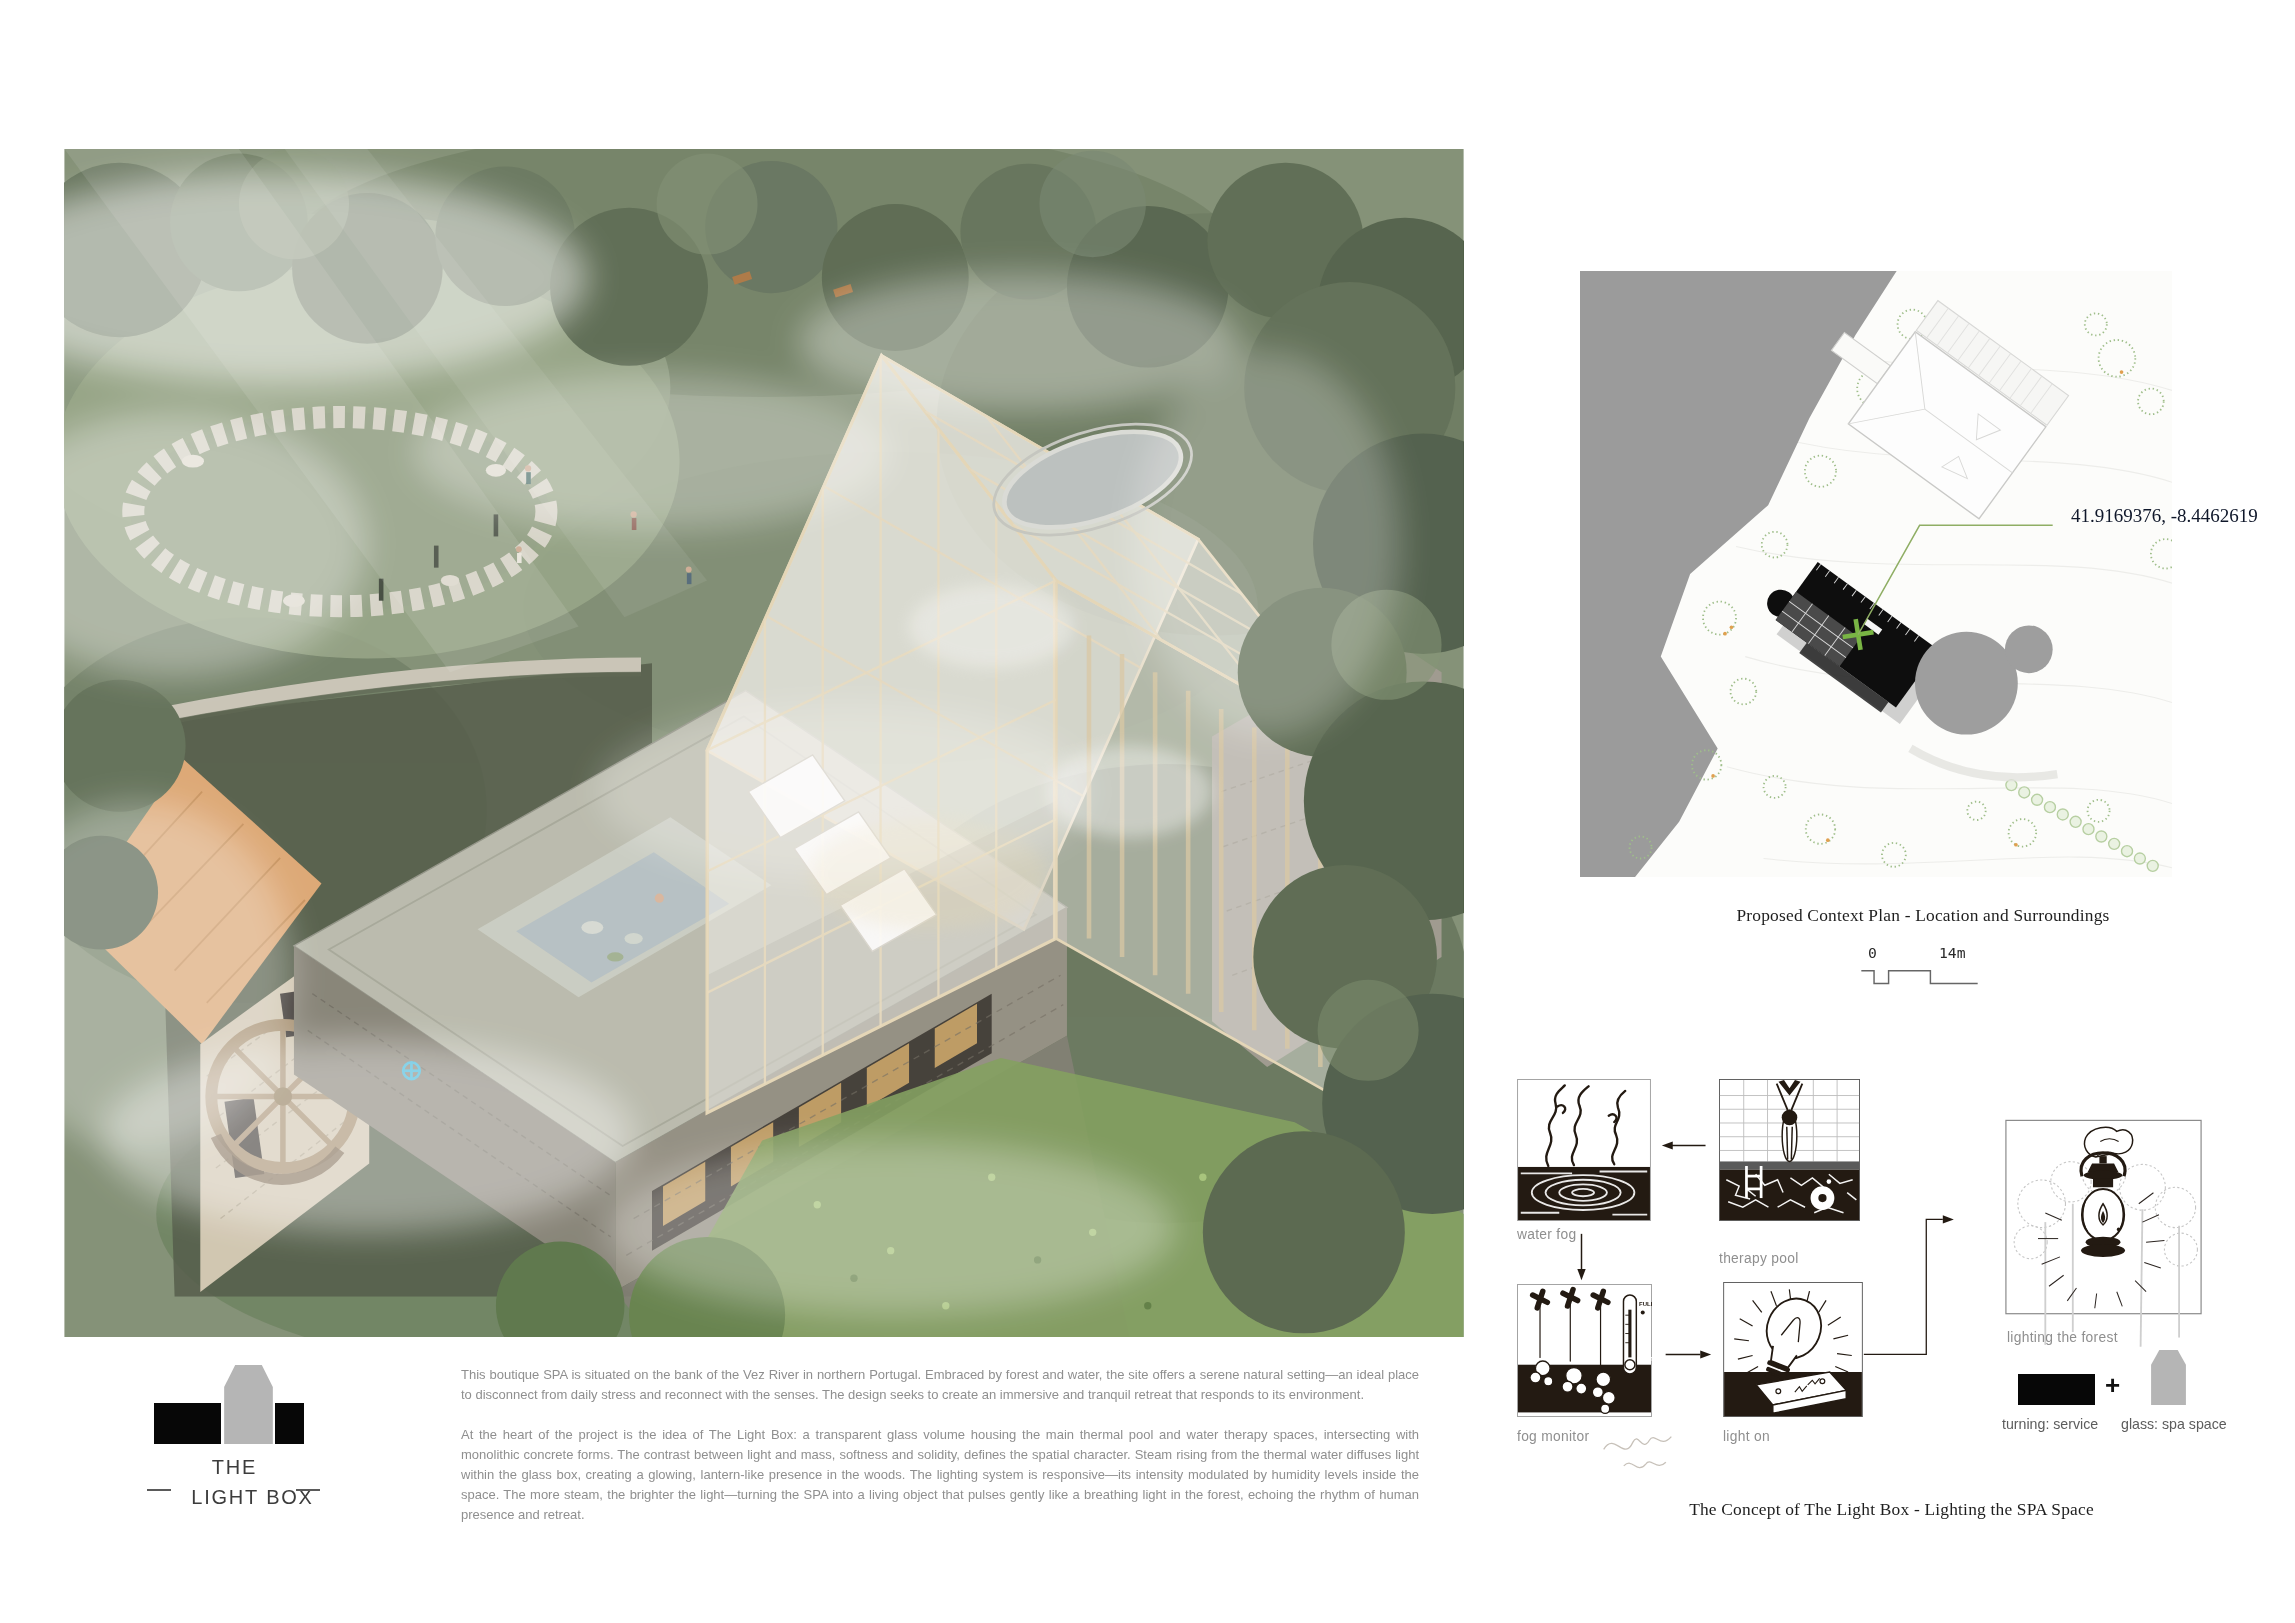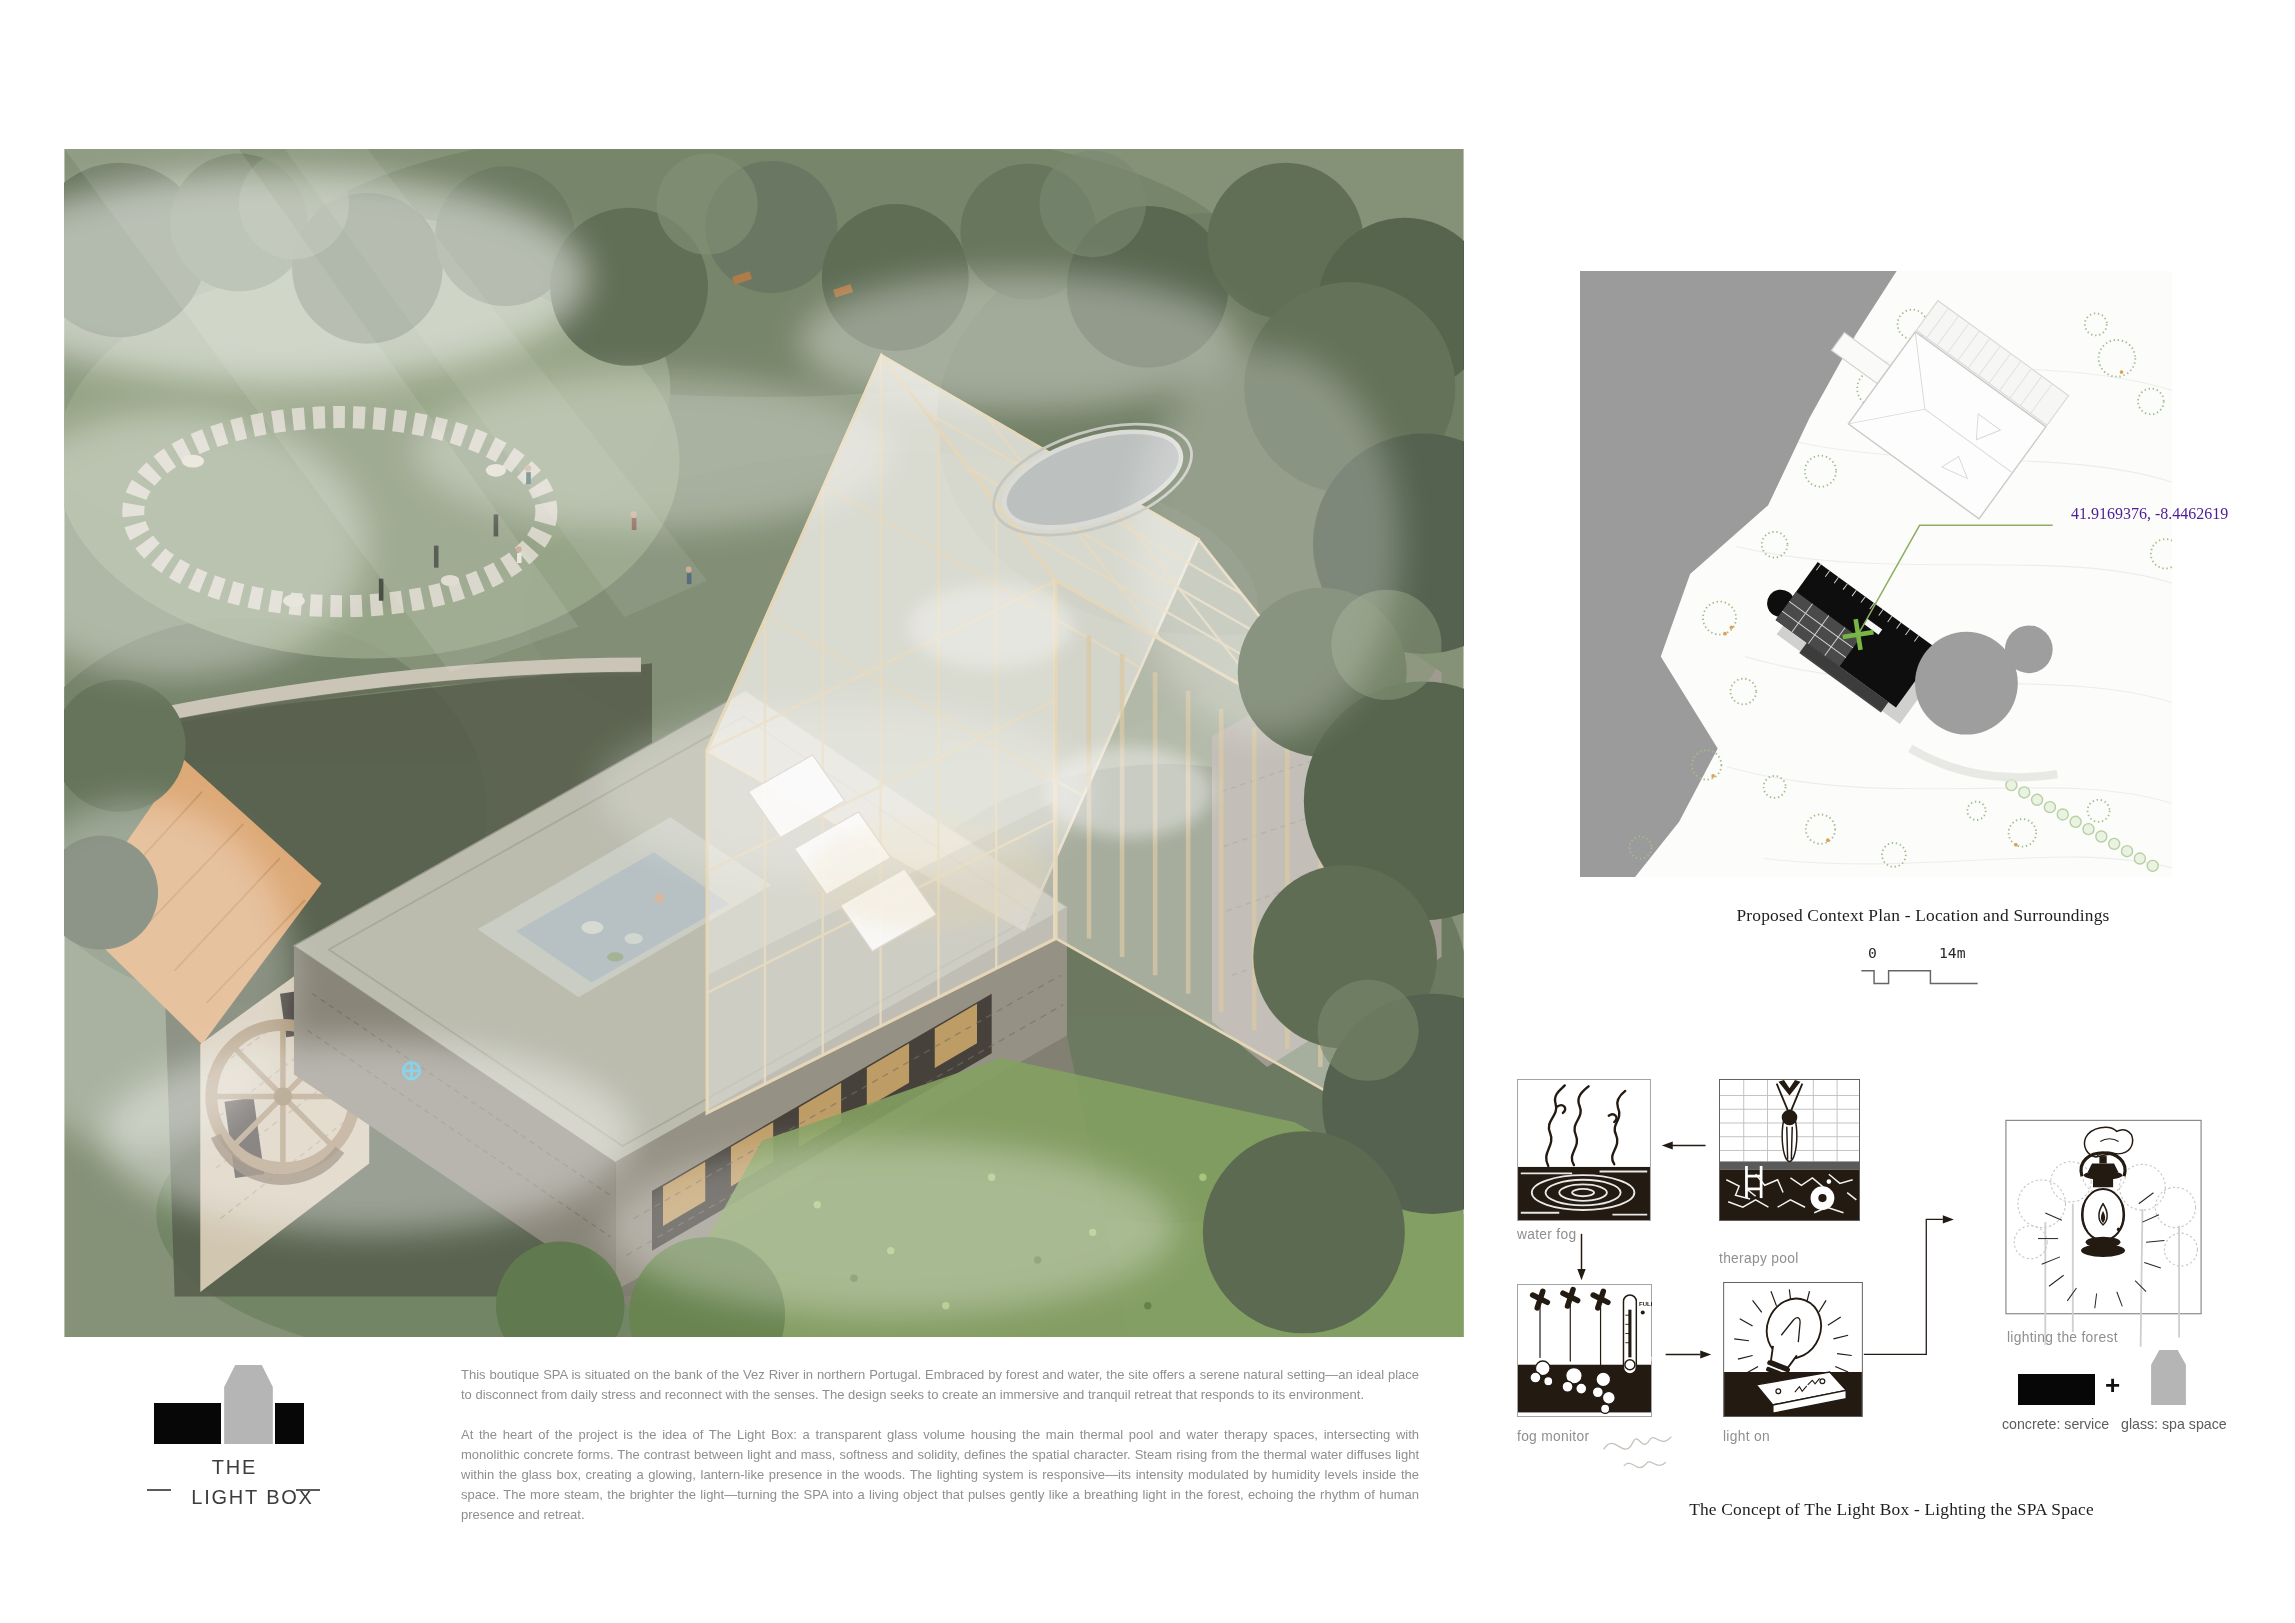--- a/index.html
+++ b/index.html
@@ -10,21 +10,21 @@
   .mono{font-family:"DejaVu Sans Mono",monospace;}
   .caption{font-size:17.4px;color:#1e1e1e;text-align:center;letter-spacing:0.2px;}
   .sk-label{font-size:13.8px;color:#8f8f8f;letter-spacing:0.3px;}
   .legend-label{font-size:14.2px;color:#5c5c5c;}
   .body-text{width:970px;}
   .body-text p{font-size:13px;line-height:20px;color:#8f8f8f;text-align:justify;margin:0 12px 20px 0;}
   .sketch-box{background:#fff;}
   .logo-bar{background:#070707;}
   .logo-title{font-size:20px;color:#3c3c3c;letter-spacing:1.8px;text-align:center;}
   .logo-dash{height:1.8px;background:#5a5a5a;}
-  .coord{font-size:16px;color:#4c1d95;}
+  .coord{font-size:19px;color:#0f172a;}
   .scale-num{font-size:14.7px;color:#2a2a2a;}
   svg{display:block;}
 </style>
 </head>
 <body>
 
 <div class="board">
 
   <figure class="abs" style="left:64px;top:149px;width:1400px;height:1188px;margin:0;">
     <svg viewBox="0 0 1524 1294" width="1400" height="1188">
@@ -697,21 +697,21 @@
       </g>
     </svg>
   </figure>
   <figcaption class="abs sk-label" style="left:2007px;top:1330px;">lighting the forest</figcaption>
 
   <div class="abs" style="left:2018px;top:1374px;width:77px;height:31px;background:#070707;"></div>
   <div class="abs" style="left:2105px;top:1370px;font-size:26px;font-weight:bold;color:#111;">+</div>
   <svg class="abs" style="left:2151px;top:1350px;" width="35" height="55" viewBox="0 0 38 60">
     <polygon points="0,60 0,16 9,0 29,0 38,16 38,60" fill="#b5b5b5"></polygon>
   </svg>
-  <div class="abs legend-label" style="left:2002px;top:1416px;">concrete: service</div>
+  <div class="abs legend-label" style="left:2002px;top:1416px;">turning: service</div>
   <div class="abs legend-label" style="left:2121px;top:1416px;">glass: spa space</div>
 
   <div class="abs serif caption" style="left:1616px;top:1499px;width:551px;">The Concept of The Light Box - Lighting the SPA Space</div>
 
   <div class="abs" style="left:129px;top:1359px;width:211px;height:193px;">
     <div class="abs logo-bar" style="left:25px;top:44px;width:67px;height:41px;"></div>
     <svg class="abs" style="left:95px;top:6.4px;" width="49" height="79" viewBox="0 0 53 86">
       <polygon points="0,86 0,24 12,0 41,0 53,24 53,86" fill="#b5b5b5"></polygon>
     </svg>
     <div class="abs logo-bar" style="left:146px;top:44px;width:28.5px;height:41px;"></div>

